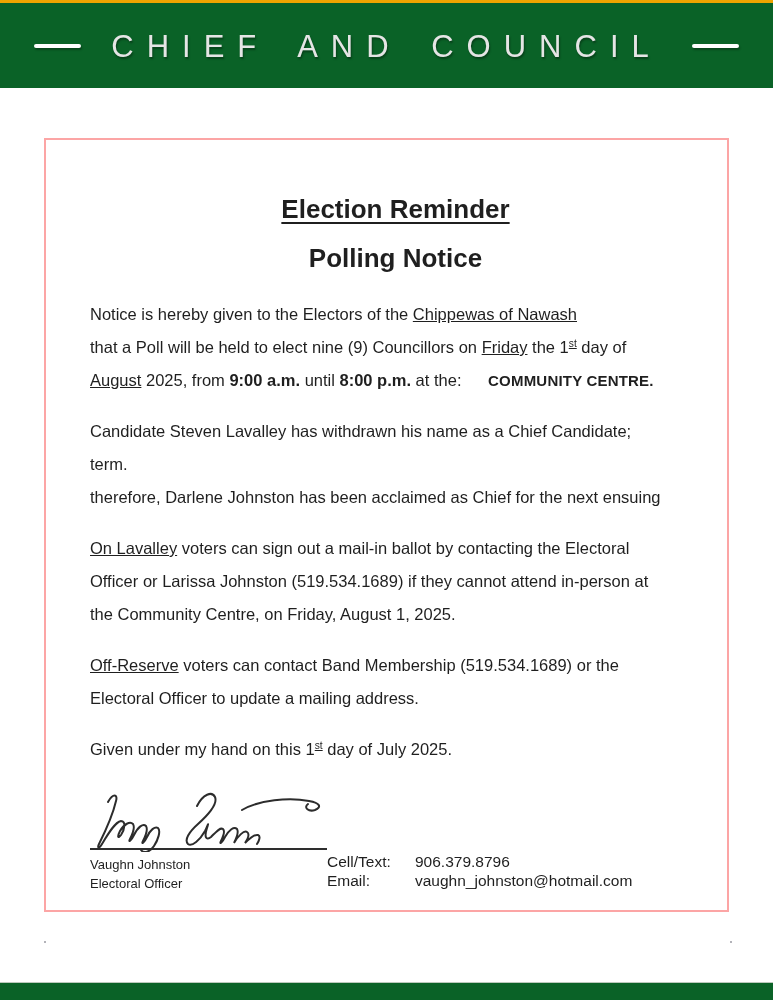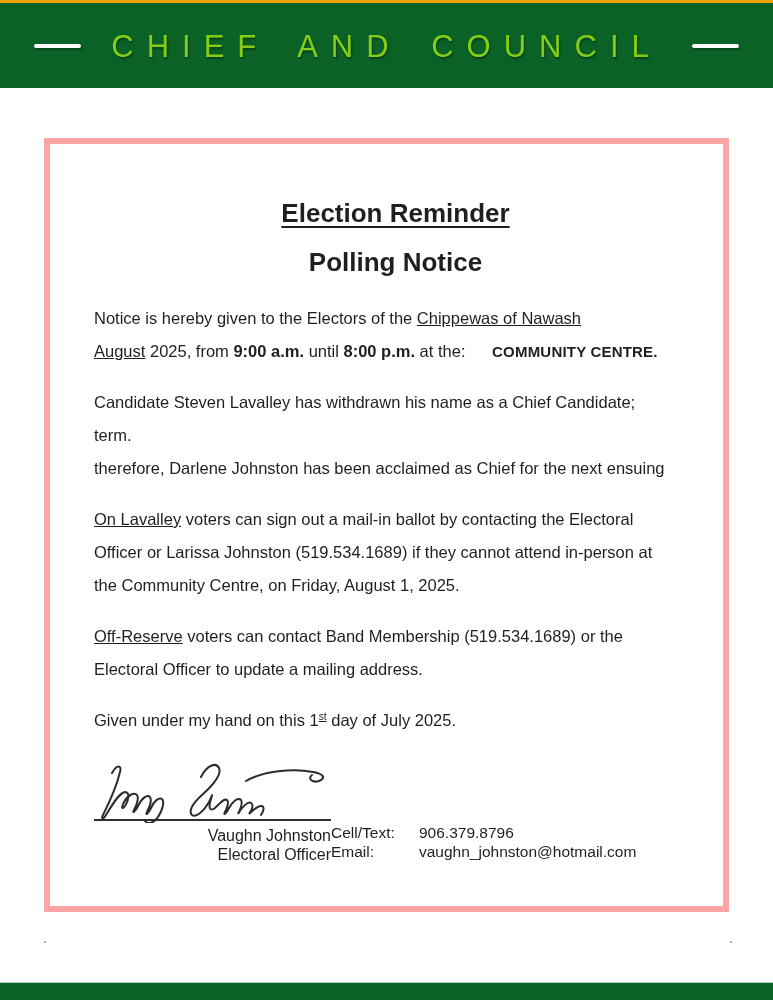--- a/index.html
+++ b/index.html
@@ -19,39 +19,39 @@
   }
 
   
   .banner{
     position:absolute;left:0;top:0;width:773px;height:88px;
     background:var(--green);
     border-top:3px solid var(--gold);
     display:flex;align-items:center;justify-content:center;gap:30px;
   }
   .banner-title{
-    color:#84cc16;
+    color:#e5e5e5;
     font-size:31px;
     font-weight:400;
     letter-spacing:13px;
     word-spacing:8px;
     white-space:nowrap;
     text-shadow:1px 2px 2px rgba(0,0,0,.35);
     transform:translateY(1px);
   }
   .dash{
     display:inline-block;width:47px;height:4px;background:#ffffff;
     border-radius:2px;box-shadow:1px 2px 2px rgba(0,0,0,.3);
   }
 
   
   .page{
     position:absolute;left:44px;top:138px;width:685px;height:774px;
     background:#ffffff;
-    border:6px solid #fca5a5;
+    border:2px solid #fca5a5;
     padding:54px 26px 0 44px;
   }
   .doc-title{
     text-align:center;
     font-size:26px;font-weight:bold;
     text-decoration:underline;
     text-decoration-thickness:2px;
     text-underline-offset:4px;
     margin-bottom:18px;
   }
@@ -67,21 +67,21 @@
   .u{text-decoration:underline;}
   sup{font-size:0.62em;line-height:0;}
   .caps{font-size:15px;letter-spacing:0.2px;margin-left:22px;}
 
   
   .sig-row{display:flex;margin-top:22px;}
   .sig-block{width:237px;}
   .sig-svg{display:block;margin-left:4px;}
   .sig-line{border-top:2px solid #2e2e2e;width:237px;margin-top:-4px;}
   .sig-name,.sig-role{
-    text-align:right;font-size:16px;line-height:19px;
+    text-align:left;font-size:13px;line-height:19px;
   }
   .sig-name{margin-top:5px;}
   .contact-block{
     align-self:flex-end;
     margin-bottom:3px;
     display:grid;grid-template-columns:76px auto;
     font-size:15.5px;line-height:19px;
     column-gap:12px;
   }
 
@@ -104,20 +104,21 @@
   <span class="dash"></span>
 </header>
 
 <main class="page">
   <h2 class="doc-title">Election Reminder</h2>
   <h3 class="doc-subtitle">Polling Notice</h3>
 
   <div class="doc-body">
       <div class="para">
         <div class="line"><span>Notice is hereby given to the Electors of the </span><span class="u">Chippewas of Nawash</span></div>
+        <div class="line"><span>that a Poll will be held to elect nine (9) Councillors on </span><span class="u">Friday</span><span> the 1</span><sup class="u">st</sup><span> day of</span></div>
         <div class="line"><span class="u">August</span><span> 2025, from </span><span class="b">9:00 a.m.</span><span> until </span><span class="b">8:00 p.m.</span><span> at the: </span><span class="b caps">COMMUNITY CENTRE.</span></div>
       </div>
       <div class="para">
         <div class="line"><span>Candidate Steven Lavalley has withdrawn his name as a Chief Candidate;</span></div>
         <div class="line"><span>term.</span></div>
         <div class="line"><span>therefore, Darlene Johnston has been acclaimed as Chief for the next ensuing</span></div>
       </div>
       <div class="para">
         <div class="line"><span class="u">On Lavalley</span><span> voters can sign out a mail-in ballot by contacting the Electoral</span></div>
         <div class="line"><span>Officer or Larissa Johnston (519.534.1689) if they cannot attend in-person at</span></div>

